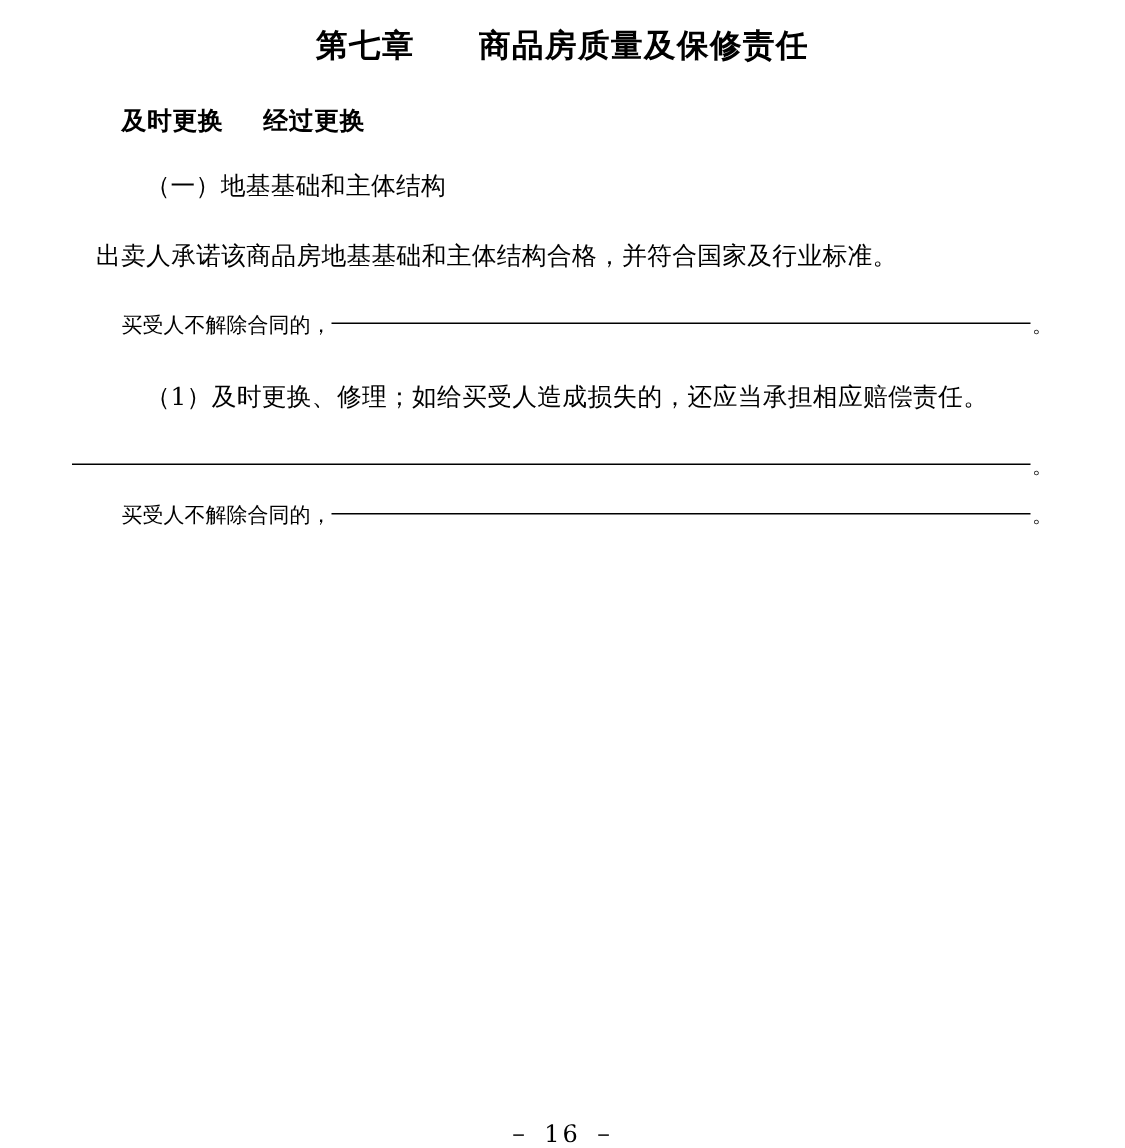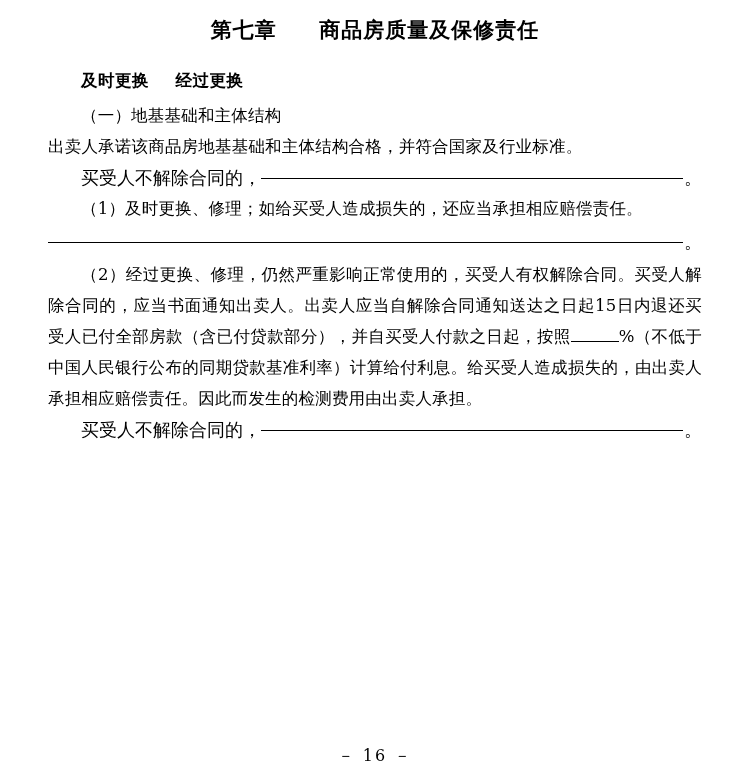--- a/index.html
+++ b/index.html
@@ -41,44 +41,45 @@
     text-indent: 2em;
     letter-spacing: 0.5px;
   }
   .article-head .art-gap {
     display: inline-block;
     width: 14px;
   }
   p.body-text {
     font-size: 16.5px;
     line-height: 31px;
-    margin: 0;
+    margin: 16px;
     text-align: justify;
     text-justify: inter-ideograph;
     letter-spacing: 0.2px;
   }
   p.indent {
     text-indent: 2em;
   }
   p.noindent {
     text-indent: 0;
   }
   .fill {
     display: inline-block;
     border-bottom: 1px solid #000;
     vertical-align: baseline;
   }
   .fill.w-short {
     width: 48px;
   }
   .line-row {
-    font-size: 18px;
+    font-size: 14px;
     line-height: 31px;
     display: flex;
     align-items: baseline;
+    font-family: Liberation Serif, serif;
   }
   .line-row .rule {
     flex: 1 1 auto;
     border-bottom: 1px solid #000;
     height: 0;
     position: relative;
     top: -5px;
   }
   .line-row .tail {
     flex: 0 0 auto;
@@ -128,21 +129,20 @@
 
 
 
   <p class="body-text indent">（1）及时更换、修理；如给买受人造成损失的，还应当承担相应赔偿责任。</p>
 
   <div class="line-row rule-only">
     <span class="rule"></span>
     <span class="tail">。</span>
   </div>
 
-  <p class="body-text indent"><span>（2）经过更换、修理，仍然严重影响正常使用的，买受人有权解除合同。买受人解除合同的，应当书面通知出卖人。出卖人应当自解除合同通知送达之日起15日内退还买受人已付全部房款（含已付贷款部分），并自买受人付款之日起，按照</span><span class="fill w-short"></span><span>%（不低于中国人民银行公布的同期贷款基准利率）计算给付利息。给买受人造成损失的，由出卖人承担相应赔偿责任。因此而发生的检测费用由出卖人承担。</span></p>
 
   <div class="line-row">
     <span style="flex:0 0 auto; text-indent:0; padding-left:33px;">买受人不解除合同的，</span>
     <span class="rule"></span>
     <span class="tail">。</span>
   </div>
 
   <div class="footer">－ 16 －</div>
 
 </div>

